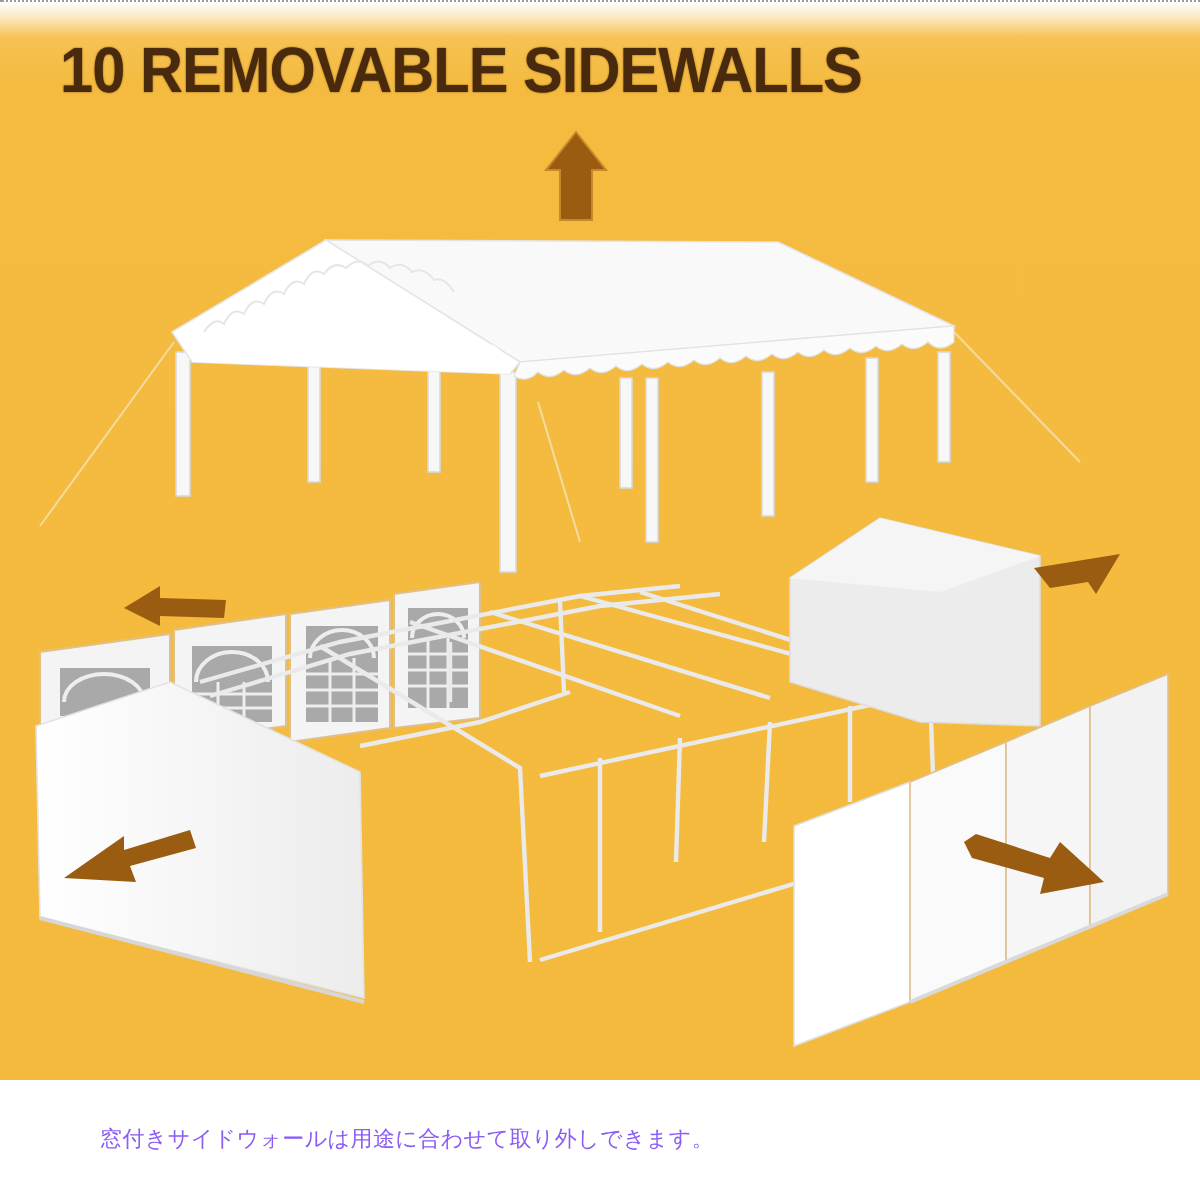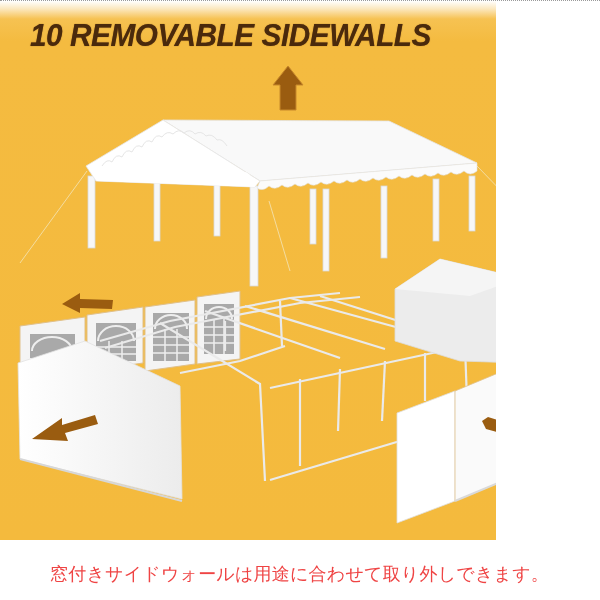--- a/index.html
+++ b/index.html
@@ -1,25 +1,25 @@
 <!DOCTYPE html>
 <html><head>
 <meta charset="utf-8">
 <style>
   html, body { margin: 0; padding: 0; }
   body { width: 600px; height: 600px; position: relative; overflow: hidden; background: #ffffff; font-family: "DejaVu Sans", sans-serif; }
   .top-border { position: absolute; left: 0; top: 0; width: 600px; height: 0; border-top: 1px dotted #9a9a9a; z-index: 5; }
-  .banner { position: absolute; left: 0; top: 1px; width: 496px; height: 539px;
-    background: linear-gradient(180deg, #ffffff 0px, #fbe7bd 8px, #f6c252 18px, #f4bb40 40px, #f4ba3d 100%); overflow: hidden; font-style: italic; }
+  .banner { position: absolute; left: 0; top: 1px; width: 600px; height: 539px;
+    background: linear-gradient(180deg, #ffffff 0px, #fbe7bd 8px, #f6c252 18px, #f4bb40 40px, #f4ba3d 100%); overflow: hidden; }
   .title { position: absolute; left: 30px; top: 16px; margin: 0; font-family: "Liberation Sans", sans-serif; font-weight: bold;
     font-size: 32px; letter-spacing: -0.5px; color: #4a2a0c; transform: scaleX(0.93); transform-origin: left top;
     text-shadow: 0 0 1px #7a4b1a; white-space: nowrap; }
   .scene { position: absolute; left: 0; top: 0; width: 600px; height: 539px; }
   .caption { position: absolute; left: 0; top: 540px; width: 600px; height: 60px; background: #ffffff; }
-  .caption-text { position: absolute; left: 50px; top: 22px; font-family: Liberation Sans, sans-serif; font-size: 18px; color: #ef4444; letter-spacing: 0.2px; white-space: nowrap; }
+  .caption-text { position: absolute; left: 50px; top: 22px; font-family: Liberation Sans, sans-serif; font-size: 11px; color: #8b5cf6; letter-spacing: 0.2px; white-space: nowrap; }
 </style>
 </head>
 <body>
 
 <div class="top-border"></div>
 
 <div class="banner">
   <svg class="scene" viewBox="0 0 600 539" width="600" height="539" xmlns="http://www.w3.org/2000/svg">
     <defs>
       <linearGradient id="wallG" x1="0" y1="0" x2="1" y2="0">

